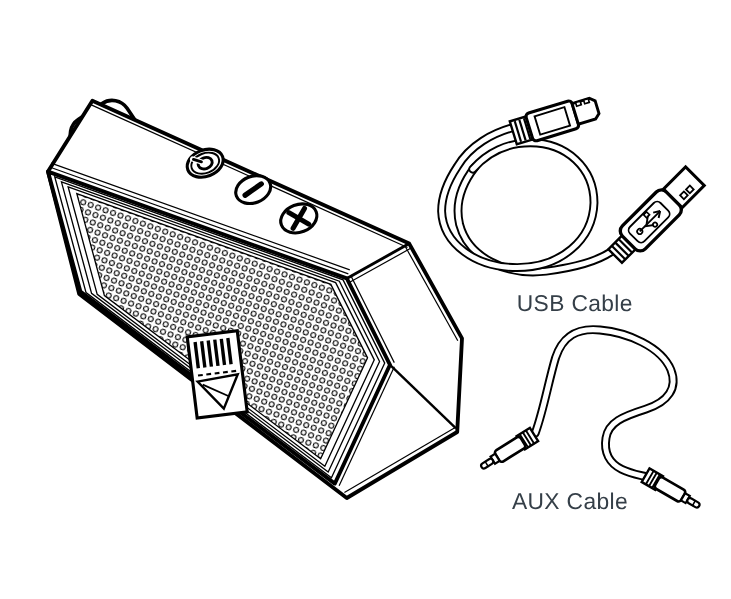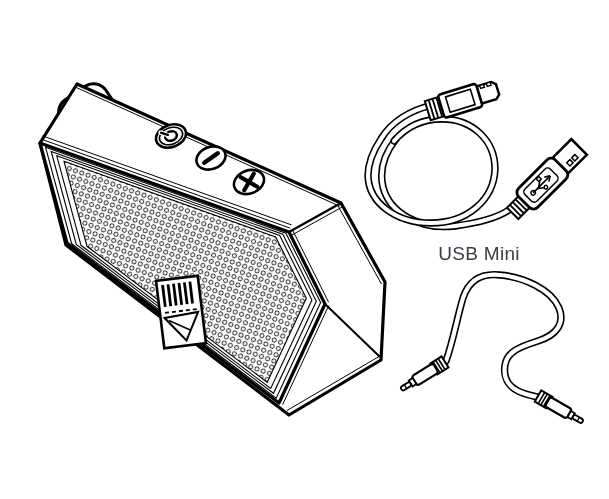--- a/index.html
+++ b/index.html
@@ -158,14 +158,15 @@
     <g fill="none" stroke="currentColor" stroke-linecap="round">
       <g>
         <path d="M 446,361 C 453,342 457,318 463,298 C 469,280 481,273 500,275 C 523,277 551,289 559,308 C 565,323 557,335 538,341 C 519,347 507,352 505,365 C 503,377 508,386 518,391 C 526,395 534,396 541,398" stroke-width="7.4"></path>
         <path d="M 446,361 C 453,342 457,318 463,298 C 469,280 481,273 500,275 C 523,277 551,289 559,308 C 565,323 557,335 538,341 C 519,347 507,352 505,365 C 503,377 508,386 518,391 C 526,395 534,396 541,398" stroke="#fff" stroke-width="4.2"></path>
       </g>
       <use href="#jackPlug" transform="translate(445,362) rotate(148)"></use>
       <use href="#jackPlug" transform="translate(538,396) rotate(30)"></use>
     </g>
   </svg>
 
-  <div class="label" id="label-usb">USB Mini</div>
+  <div class="label" id="label-usb">USB Cable</div>
+  <div class="label" id="label-aux">AUX Cable</div>
 </div>
 
 </body></html>

